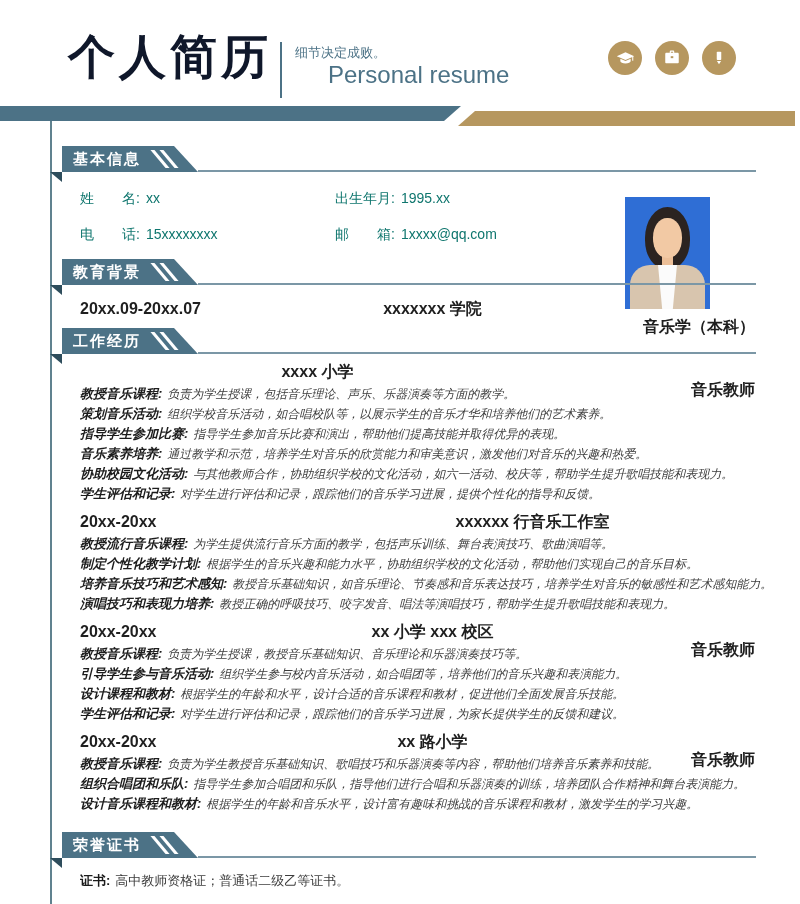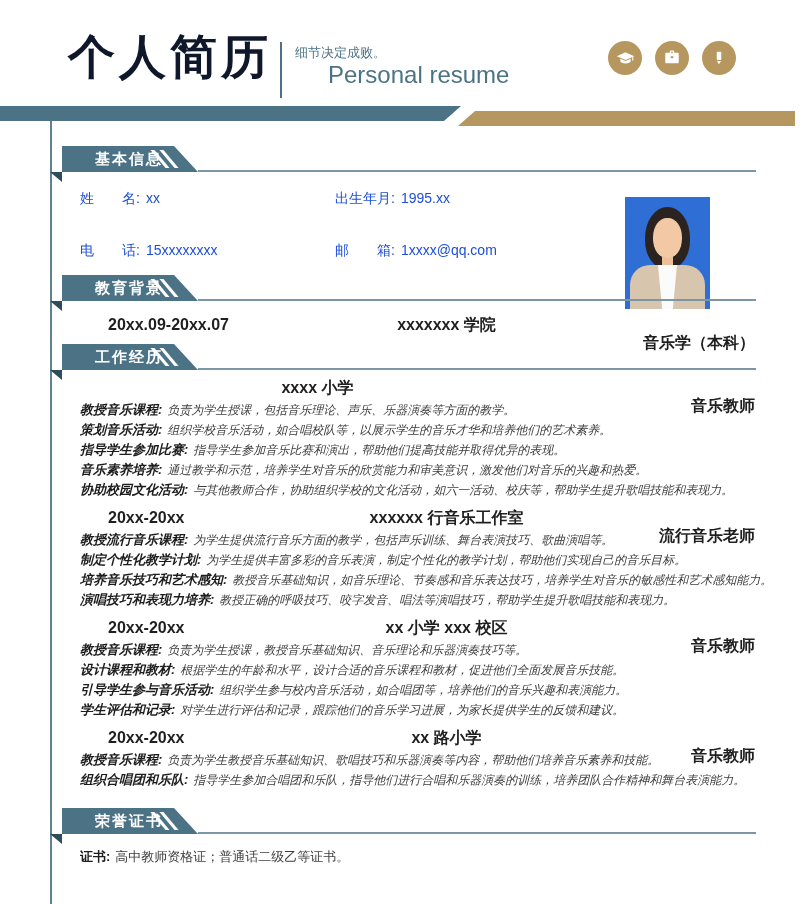--- a/index.html
+++ b/index.html
@@ -24,45 +24,45 @@
     clip-path:polygon(0 0,100% 0,calc(100% - 17px) 100%,0 100%); }
   .band-gold{ position:absolute; top:111px; left:458px; width:337px; height:15px; background:#b6975f;
     clip-path:polygon(17px 0,100% 0,100% 100%,0 100%); }
   .vline{ position:absolute; left:50px; top:121px; width:2px; height:783px; background:#60828f; }
   
   .content{ position:absolute; top:121px; left:0; right:0; }
   .sec{ position:relative; }
   .badge-row{ display:flex; align-items:flex-end; }
   .badge{ position:relative; margin-left:62px; width:136px; height:26px; background:#4c7286;
     clip-path:polygon(0 0,calc(100% - 24px) 0,100% 100%,0 100%);
-    color:#fff; font-size:15px; font-weight:bold; line-height:26px; padding-left:33px;
+    color:#fff; font-size:15px; font-weight:bold; line-height:26px; padding-left:11px;
     letter-spacing:2px; flex:0 0 auto; }
   .badge .sl{ position:absolute; top:4px; width:4px; height:18px; background:#fff; transform:skewX(40deg); }
   .badge .sl1{ right:36px; } .badge .sl2{ right:27px; }
   .fold{ position:absolute; left:50px; top:26px; width:12px; height:10px; background:#2e4d5c;
     clip-path:polygon(0 0,100% 0,100% 100%); }
   .badge-line{ flex:1 1 auto; height:2px; background:#7b97a6; margin-right:44px; }
   
   .fields{ margin:16px 0 0 80px; width:545px; display:grid; grid-template-columns:255px 1fr;
-    row-gap:32px; font-size:14px; color:#1d4ed8; }
+    row-gap:16px; font-size:14px; color:#0f766e; }
   .field{ height:20px; line-height:20px; white-space:nowrap; }
   .field .lbl{ margin-right:6px; }
   .photo{ position:absolute; top:51px; left:625px; width:85px; height:112px; background:#2f6ed5; overflow:hidden; }
   .p-hair{ position:absolute; left:20px; top:10px; width:45px; height:62px; background:#2b2320;
     border-radius:50% 50% 46% 46%; }
   .p-face{ position:absolute; left:28px; top:21px; width:29px; height:40px; background:#f2c9a4; border-radius:48%; }
   .p-neck{ position:absolute; left:37px; top:57px; width:11px; height:12px; background:#ecbf98; }
   .p-blazer{ position:absolute; left:5px; top:68px; width:75px; height:44px; background:#d8c5ae;
     border-radius:20px 20px 0 0; }
   .p-shirt{ position:absolute; left:33px; top:68px; width:19px; height:44px; background:#fbfbfb;
     clip-path:polygon(0 0,100% 0,78% 100%,22% 100%); }
   
   .row3{ display:flex; align-items:center; margin:13px 45px 0 80px; font-weight:bold; color:#1f1f1f;
     font-size:16px; height:22px; white-space:nowrap; }
-  .row3 .c1{ width:230px;margin-left:28px; } .row3 .c2{ flex:1; text-align:center; } .row3 .c3{ width:200px; text-align:right;margin-top:36px; }
+  .row3 .c1{ width:230px; } .row3 .c2{ flex:1; text-align:center; } .row3 .c3{ width:200px; text-align:right;margin-top:36px; }
   .job-hdr{ height:24px; margin-top:6px; }
   .detail{ margin:0 30px 0 80px; font-size:12px; height:20px; line-height:20px; color:#3d3d3d;
     white-space:nowrap; overflow:hidden;font-style:italic; }
   .detail b, .cert b{ font-size:13px; color:#1c1c1c; margin-right:5px; }
   .cert{ margin:13px 30px 0 80px; font-size:13px; height:20px; line-height:20px; color:#3d3d3d;
     white-space:nowrap; overflow:hidden; }
   .mt25{ margin-top:25px; } .mt15{ margin-top:15px; } .mt8{ margin-top:8px; } .mt18{ margin-top:18px; }
 </style>
 </head>
 <body>
@@ -158,45 +158,46 @@
       <div id="jobs">
           <div class="row3 job-hdr">
             <span class="c2">xxxx 小学</span>
             <span class="c3">音乐教师</span>
           </div>
           <div class="detail"><b>教授音乐课程:</b><span>负责为学生授课，包括音乐理论、声乐、乐器演奏等方面的教学。</span></div>
           <div class="detail"><b>策划音乐活动:</b><span>组织学校音乐活动，如合唱校队等，以展示学生的音乐才华和培养他们的艺术素养。</span></div>
           <div class="detail"><b>指导学生参加比赛:</b><span>指导学生参加音乐比赛和演出，帮助他们提高技能并取得优异的表现。</span></div>
           <div class="detail"><b>音乐素养培养:</b><span>通过教学和示范，培养学生对音乐的欣赏能力和审美意识，激发他们对音乐的兴趣和热爱。</span></div>
           <div class="detail"><b>协助校园文化活动:</b><span>与其他教师合作，协助组织学校的文化活动，如六一活动、校庆等，帮助学生提升歌唱技能和表现力。</span></div>
+          <div class="detail"><b>学生评估和记录:</b><span>对学生进行评估和记录，跟踪他们的音乐学习进展，提供个性化的指导和反馈。</span></div>
           <div class="row3 job-hdr">
             <span class="c1">20xx-20xx</span>
             <span class="c2">xxxxxx 行音乐工作室</span>
-            <span class="c3">流行音乐老师</span>
           </div>
           <div class="detail"><b>教授流行音乐课程:</b><span>为学生提供流行音乐方面的教学，包括声乐训练、舞台表演技巧、歌曲演唱等。</span></div>
-          <div class="detail"><b>制定个性化教学计划:</b><span>为学生提供丰富多彩的音乐表演，制定个性化的教学计划，帮助他们实现自己的音乐目标。</span></div>
+          <div class="detail"><b>制定个性化教学计划:</b><span>根据学生的音乐兴趣和能力水平，协助组织学校的文化活动，帮助他们实现自己的音乐目标。</span></div>
           <div class="detail"><b>培养音乐技巧和艺术感知:</b><span>教授音乐基础知识，如音乐理论、节奏感和音乐表达技巧，培养学生对音乐的敏感性和艺术感知能力。</span></div>
           <div class="detail"><b>演唱技巧和表现力培养:</b><span>教授正确的呼吸技巧、咬字发音、唱法等演唱技巧，帮助学生提升歌唱技能和表现力。</span></div>
           <div class="row3 job-hdr">
             <span class="c1">20xx-20xx</span>
             <span class="c2">xx 小学 xxx 校区</span>
             <span class="c3">音乐教师</span>
           </div>
           <div class="detail"><b>教授音乐课程:</b><span>负责为学生授课，教授音乐基础知识、音乐理论和乐器演奏技巧等。</span></div>
+          <div class="detail"><b>引导学生参与音乐活动:</b><span>组织学生参与校内音乐活动，如合唱团等，培养他们的音乐兴趣和表演能力。</span></div>
           <div class="detail"><b>设计课程和教材:</b><span>根据学生的年龄和水平，设计合适的音乐课程和教材，促进他们全面发展音乐技能。</span></div>
-          <div class="detail"><b>引导学生参与音乐活动:</b><span>组织学生参与校内音乐活动，如合唱团等，培养他们的音乐兴趣和表演能力。</span></div>
           <div class="detail"><b>学生评估和记录:</b><span>对学生进行评估和记录，跟踪他们的音乐学习进展，为家长提供学生的反馈和建议。</span></div>
           <div class="row3 job-hdr">
             <span class="c1">20xx-20xx</span>
             <span class="c2">xx 路小学</span>
             <span class="c3">音乐教师</span>
           </div>
           <div class="detail"><b>教授音乐课程:</b><span>负责为学生教授音乐基础知识、歌唱技巧和乐器演奏等内容，帮助他们培养音乐素养和技能。</span></div>
           <div class="detail"><b>组织合唱团和乐队:</b><span>指导学生参加合唱团和乐队，指导他们进行合唱和乐器演奏的训练，培养团队合作精神和舞台表演能力。</span></div>
+          <div class="detail"><b>设计音乐课程和教材:</b><span>根据学生的年龄和音乐水平，设计富有趣味和挑战的音乐课程和教材，激发学生的学习兴趣。</span></div>
         </div>
     </div>
 
     <div class="sec mt18">
       <div class="badge-row">
         <div class="badge">
           <span>荣誉证书</span>
           <span class="sl sl1"></span>
           <span class="sl sl2"></span>
         </div>

